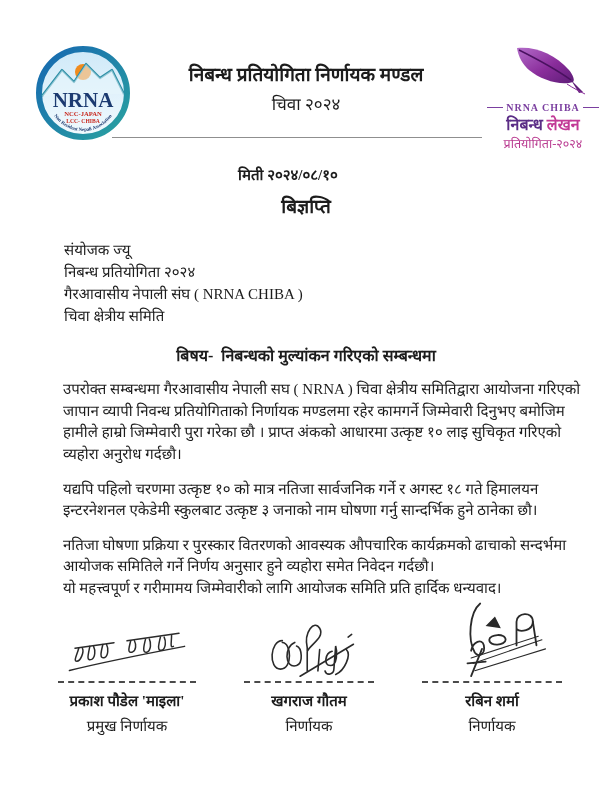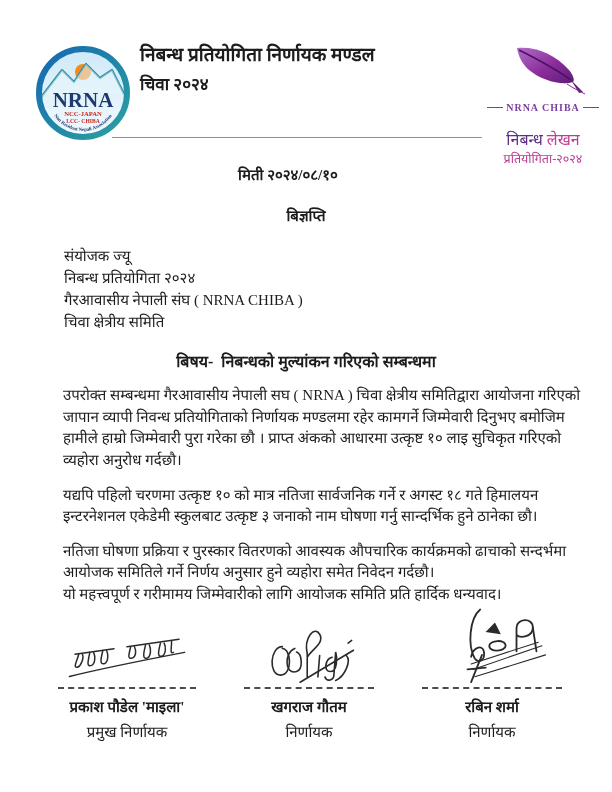--- a/index.html
+++ b/index.html
@@ -8,35 +8,35 @@
     width:612px; height:792px;
     margin:0 auto;
     background:#ffffff;
     font-family:"Liberation Serif", serif;
     color:#1c1c1c;
     overflow:hidden;
   }
   
   .letterhead { position:relative; height:150px; }
   .logo-left { position:absolute; left:34px; top:44px; width:98px; height:98px; }
-  .header-titles { position:absolute; left:140px; right:140px; top:44px; text-align:left; }
+  .header-titles { position:absolute; left:140px; right:140px; top:64px; text-align:center; }
   .title1 { font-size:19px; font-weight:bold; line-height:1.2; }
-  .title2 { font-size:17px; font-weight:bold; margin-top:5px; }
+  .title2 { font-size:17px; font-weight:normal; margin-top:5px; }
   .logo-right { position:absolute; right:8px; top:44px; width:122px; text-align:center; }
   .rl-org { font-size:10px; font-weight:bold; letter-spacing:1px; color:#7b3fa0;
             display:flex; align-items:center; gap:3px; justify-content:center; margin-top:-6px;}
   .rl-org::before,.rl-org::after { content:""; flex:0 0 16px; border-top:1px solid #7b3fa0; }
-  .rl-title { font-size:16px; font-weight:normal; line-height:1.05; margin-top:19px;}
+  .rl-title { font-size:16px; font-weight:bold; line-height:1.05; margin-top:4px;}
   .rl-w1 { color:#5b2d86; }
   .rl-w2 { color:#c23a96; }
   .rl-sub { font-size:12.5px; font-weight:normal; color:#b93a90; margin-top:1px; }
   .rule { position:absolute; left:112px; top:137px; width:370px; border-top:1.3px solid #8f8f8f; }
   
   .date { text-align:center; padding-right:36px; margin-top:14px; font-size:15px; font-weight:bold; }
-  .notice { text-align:center; font-weight:bold; font-size:15px; margin-top:21px; }
+  .notice { text-align:center; font-weight:bold; font-size:19px; margin-top:9px; }
   .address { margin:20px 0 0 64px; font-size:15px; line-height:1.47; }
   .subject { text-align:center; font-weight:bold; font-size:16px; margin-top:17px; white-space:pre; }
   .bodytext { padding:0 30px 0 63px; }
   .para { font-size:15px; line-height:1.44; margin:13px 0 0 0; }
   .para.cont { margin-top:0; }
   
   .signatures { display:flex; justify-content:space-between; margin-top:14px; padding:0 40px 0 48px; }
   .sig-col { text-align:center; }
   .sig-col.c1 { width:158px; } .sig-col.c2 { width:150px; } .sig-col.c3 { width:160px; }
   .sig-art { height:64px; display:flex; align-items:flex-end; justify-content:center; }

